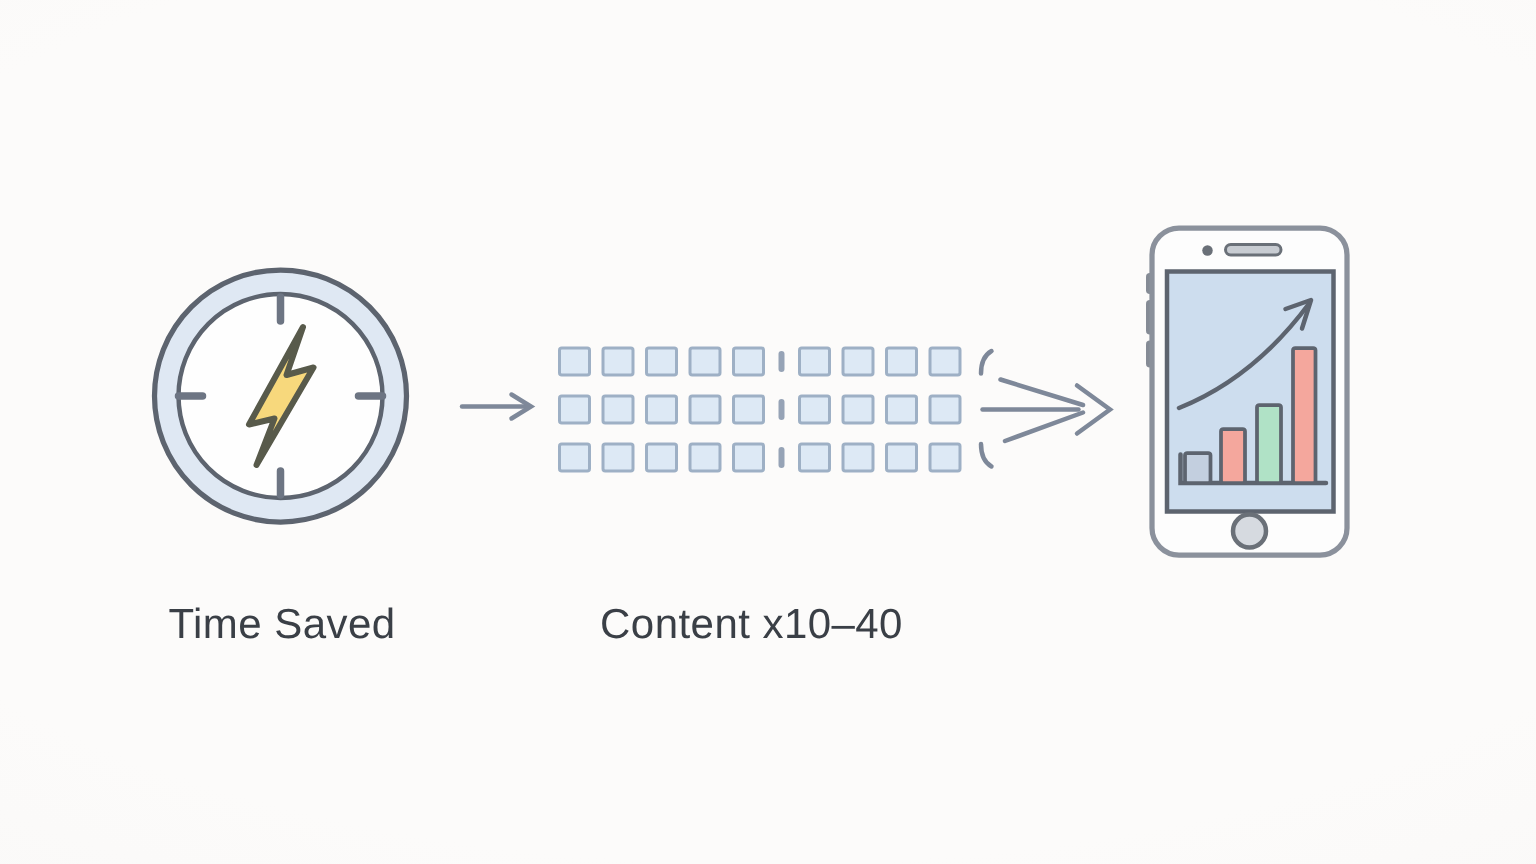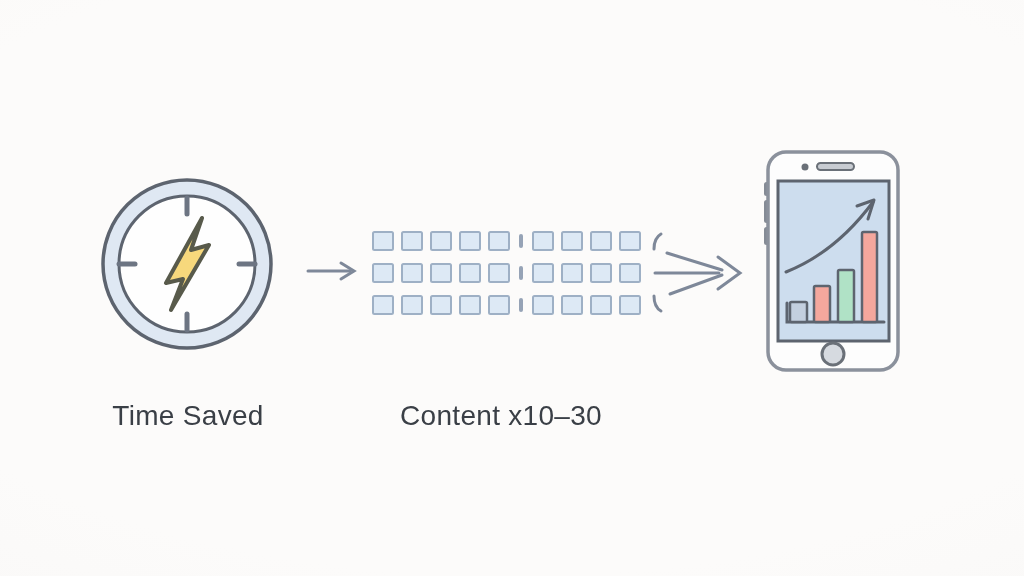--- a/index.html
+++ b/index.html
@@ -160,15 +160,15 @@
 
     <g fill="none" stroke="#5d646f" stroke-width="3" stroke-linecap="round" stroke-linejoin="round">
       <path d="M30 132 Q80 112 117 62"></path>
       <path d="M101 66 L118 60 L112 79"></path>
     </g>
 
     <circle cx="77" cy="214" r="11" fill="#d6dae0" stroke="#6a7078" stroke-width="3"></circle>
   </svg>
 
   <div class="caption caption-1">Time Saved</div>
-  <div class="caption caption-2">Content x10–30</div>
+  <div class="caption caption-2">Content x10–40</div>
 
 </div>
 
 </body></html>

